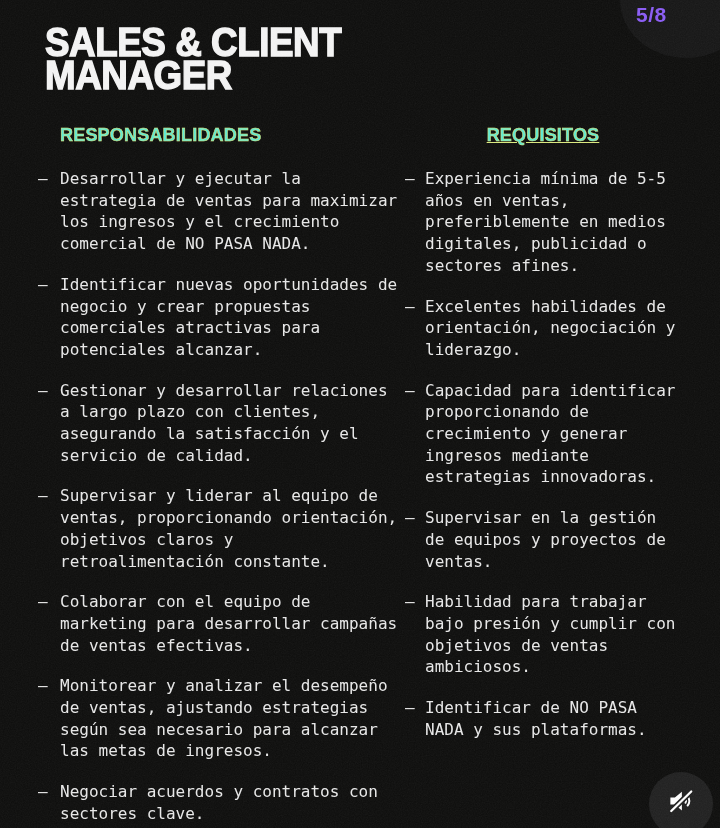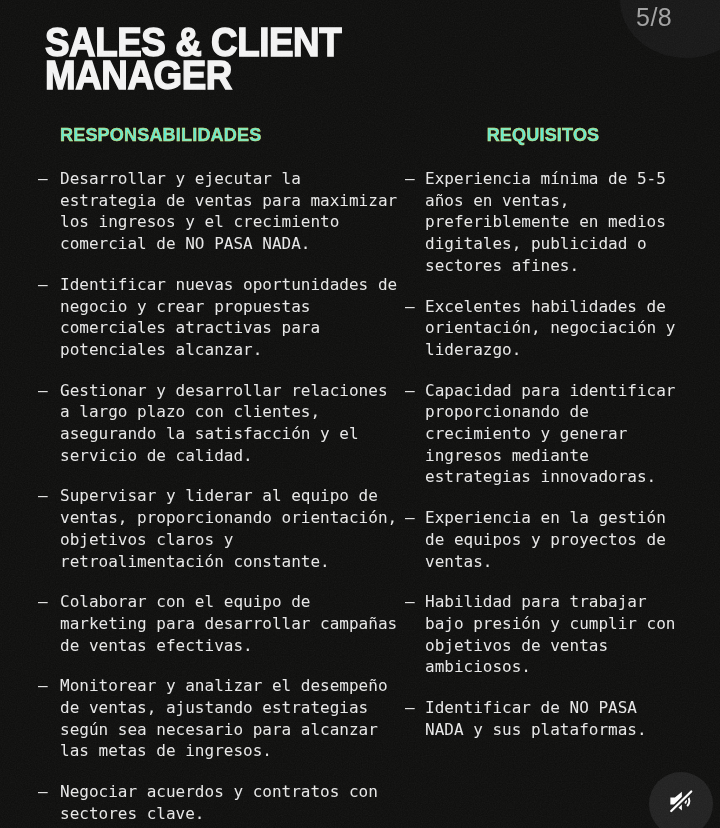--- a/index.html
+++ b/index.html
@@ -34,23 +34,23 @@
     border-radius: 50%;
     background: #161616;
     z-index: 1;
   }
   .badge-text {
     position: absolute;
     top: 3px;
     left: 636px;
     z-index: 2;
     font-family: "Liberation Sans", sans-serif;
-    font-size: 25px;
-    font-weight: 400;
-    color: #a3a3a3;
+    font-size: 21px;
+    font-weight: 700;
+    color: #8b5cf6;
     letter-spacing: 0.5px;
   }
   
   .title {
     position: absolute;
     top: 26px;
     left: 45px;
     z-index: 2;
     font-family: "Liberation Sans", sans-serif;
     font-weight: 700;
@@ -73,21 +73,21 @@
   .col-heading {
     font-family: "Liberation Sans", sans-serif;
     font-weight: 700;
     font-size: 18px;
     line-height: 20px;
     color: #5eead4;
     -webkit-text-stroke: 0.5px #dcea7e;
     letter-spacing: 0.2px;
   }
   .col-left .col-heading  { margin-left: 22px; text-align: left; }
-  .col-right .col-heading { text-align: center; }
+  .col-right .col-heading { text-align: center; text-decoration: underline; }
   ul.bullets {
     list-style: none;
     margin: 23px 0 0 0;
     padding: 0;
     font-size: 16px;
     line-height: 21.7px;
     color: #e9e9e9;
   }
   ul.bullets li {
     position: relative;
@@ -144,21 +144,21 @@
       <li><span class="dash">–</span><span class="item-text">Negociar acuerdos y contratos con sectores clave.</span></li>
     </ul>
   </div>
 
   <div class="col col-right">
     <div class="col-heading">REQUISITOS</div>
     <ul class="bullets">
       <li><span class="dash">–</span><span class="item-text">Experiencia mínima de 5-5 años en ventas, preferiblemente en medios digitales, publicidad o sectores afines.</span></li>
       <li><span class="dash">–</span><span class="item-text">Excelentes habilidades de orientación, negociación y liderazgo.</span></li>
       <li><span class="dash">–</span><span class="item-text">Capacidad para identificar proporcionando de crecimiento y generar ingresos mediante estrategias innovadoras.</span></li>
-      <li><span class="dash">–</span><span class="item-text">Experiencia en la gestión de equipos y proyectos de ventas.</span></li>
+      <li><span class="dash">–</span><span class="item-text">Supervisar en la gestión de equipos y proyectos de ventas.</span></li>
       <li><span class="dash">–</span><span class="item-text">Habilidad para trabajar bajo presión y cumplir con objetivos de ventas ambiciosos.</span></li>
       <li><span class="dash">–</span><span class="item-text">Identificar de NO PASA NADA y sus plataformas.</span></li>
     </ul>
   </div>
 
   <div class="mute-btn">
     <svg width="30" height="30" viewBox="0 0 24 24" aria-hidden="true">
       <path d="M3.5 9.2h3.6l5.6-4.7v15l-5.6-4.7H3.5z" fill="#ffffff"></path>
       <path d="M15.6 10.6a2.6 2.6 0 0 1 0 2.8" stroke="#ffffff" stroke-width="1.6" fill="none" stroke-linecap="round"></path>
       <path d="M17.3 8.4a5.4 5.4 0 0 1 0 7.2" stroke="#ffffff" stroke-width="1.6" fill="none" stroke-linecap="round"></path>

